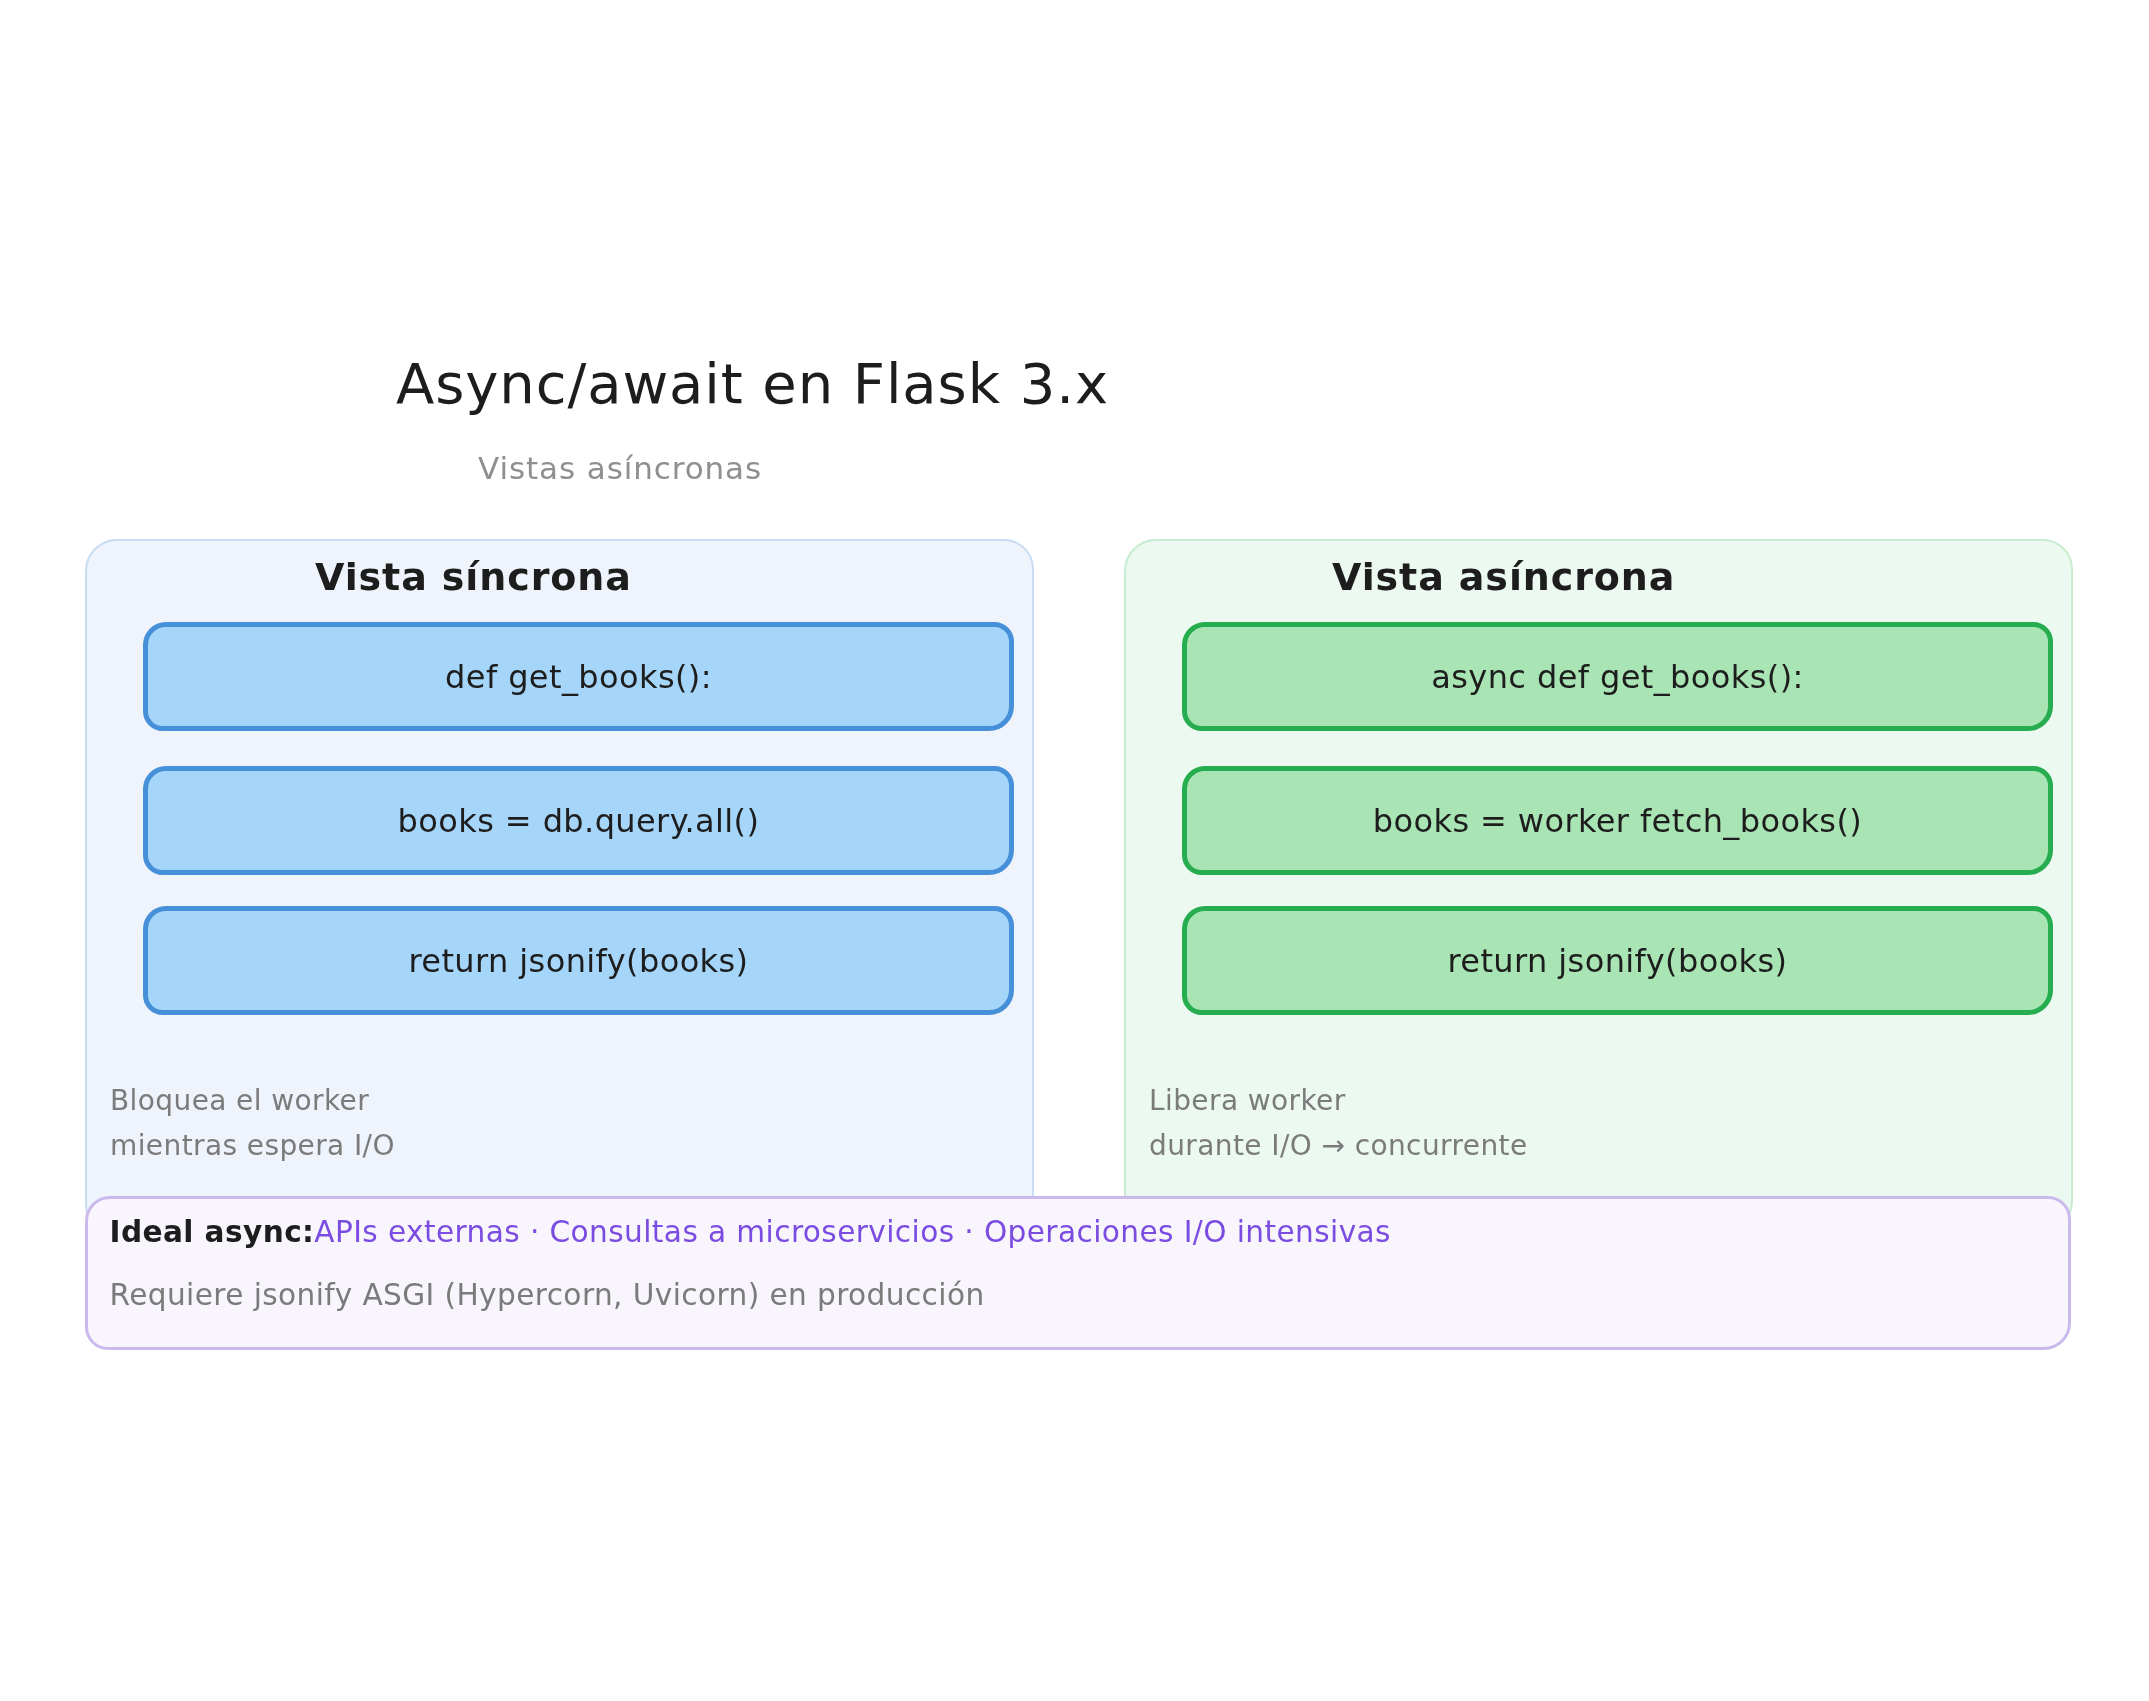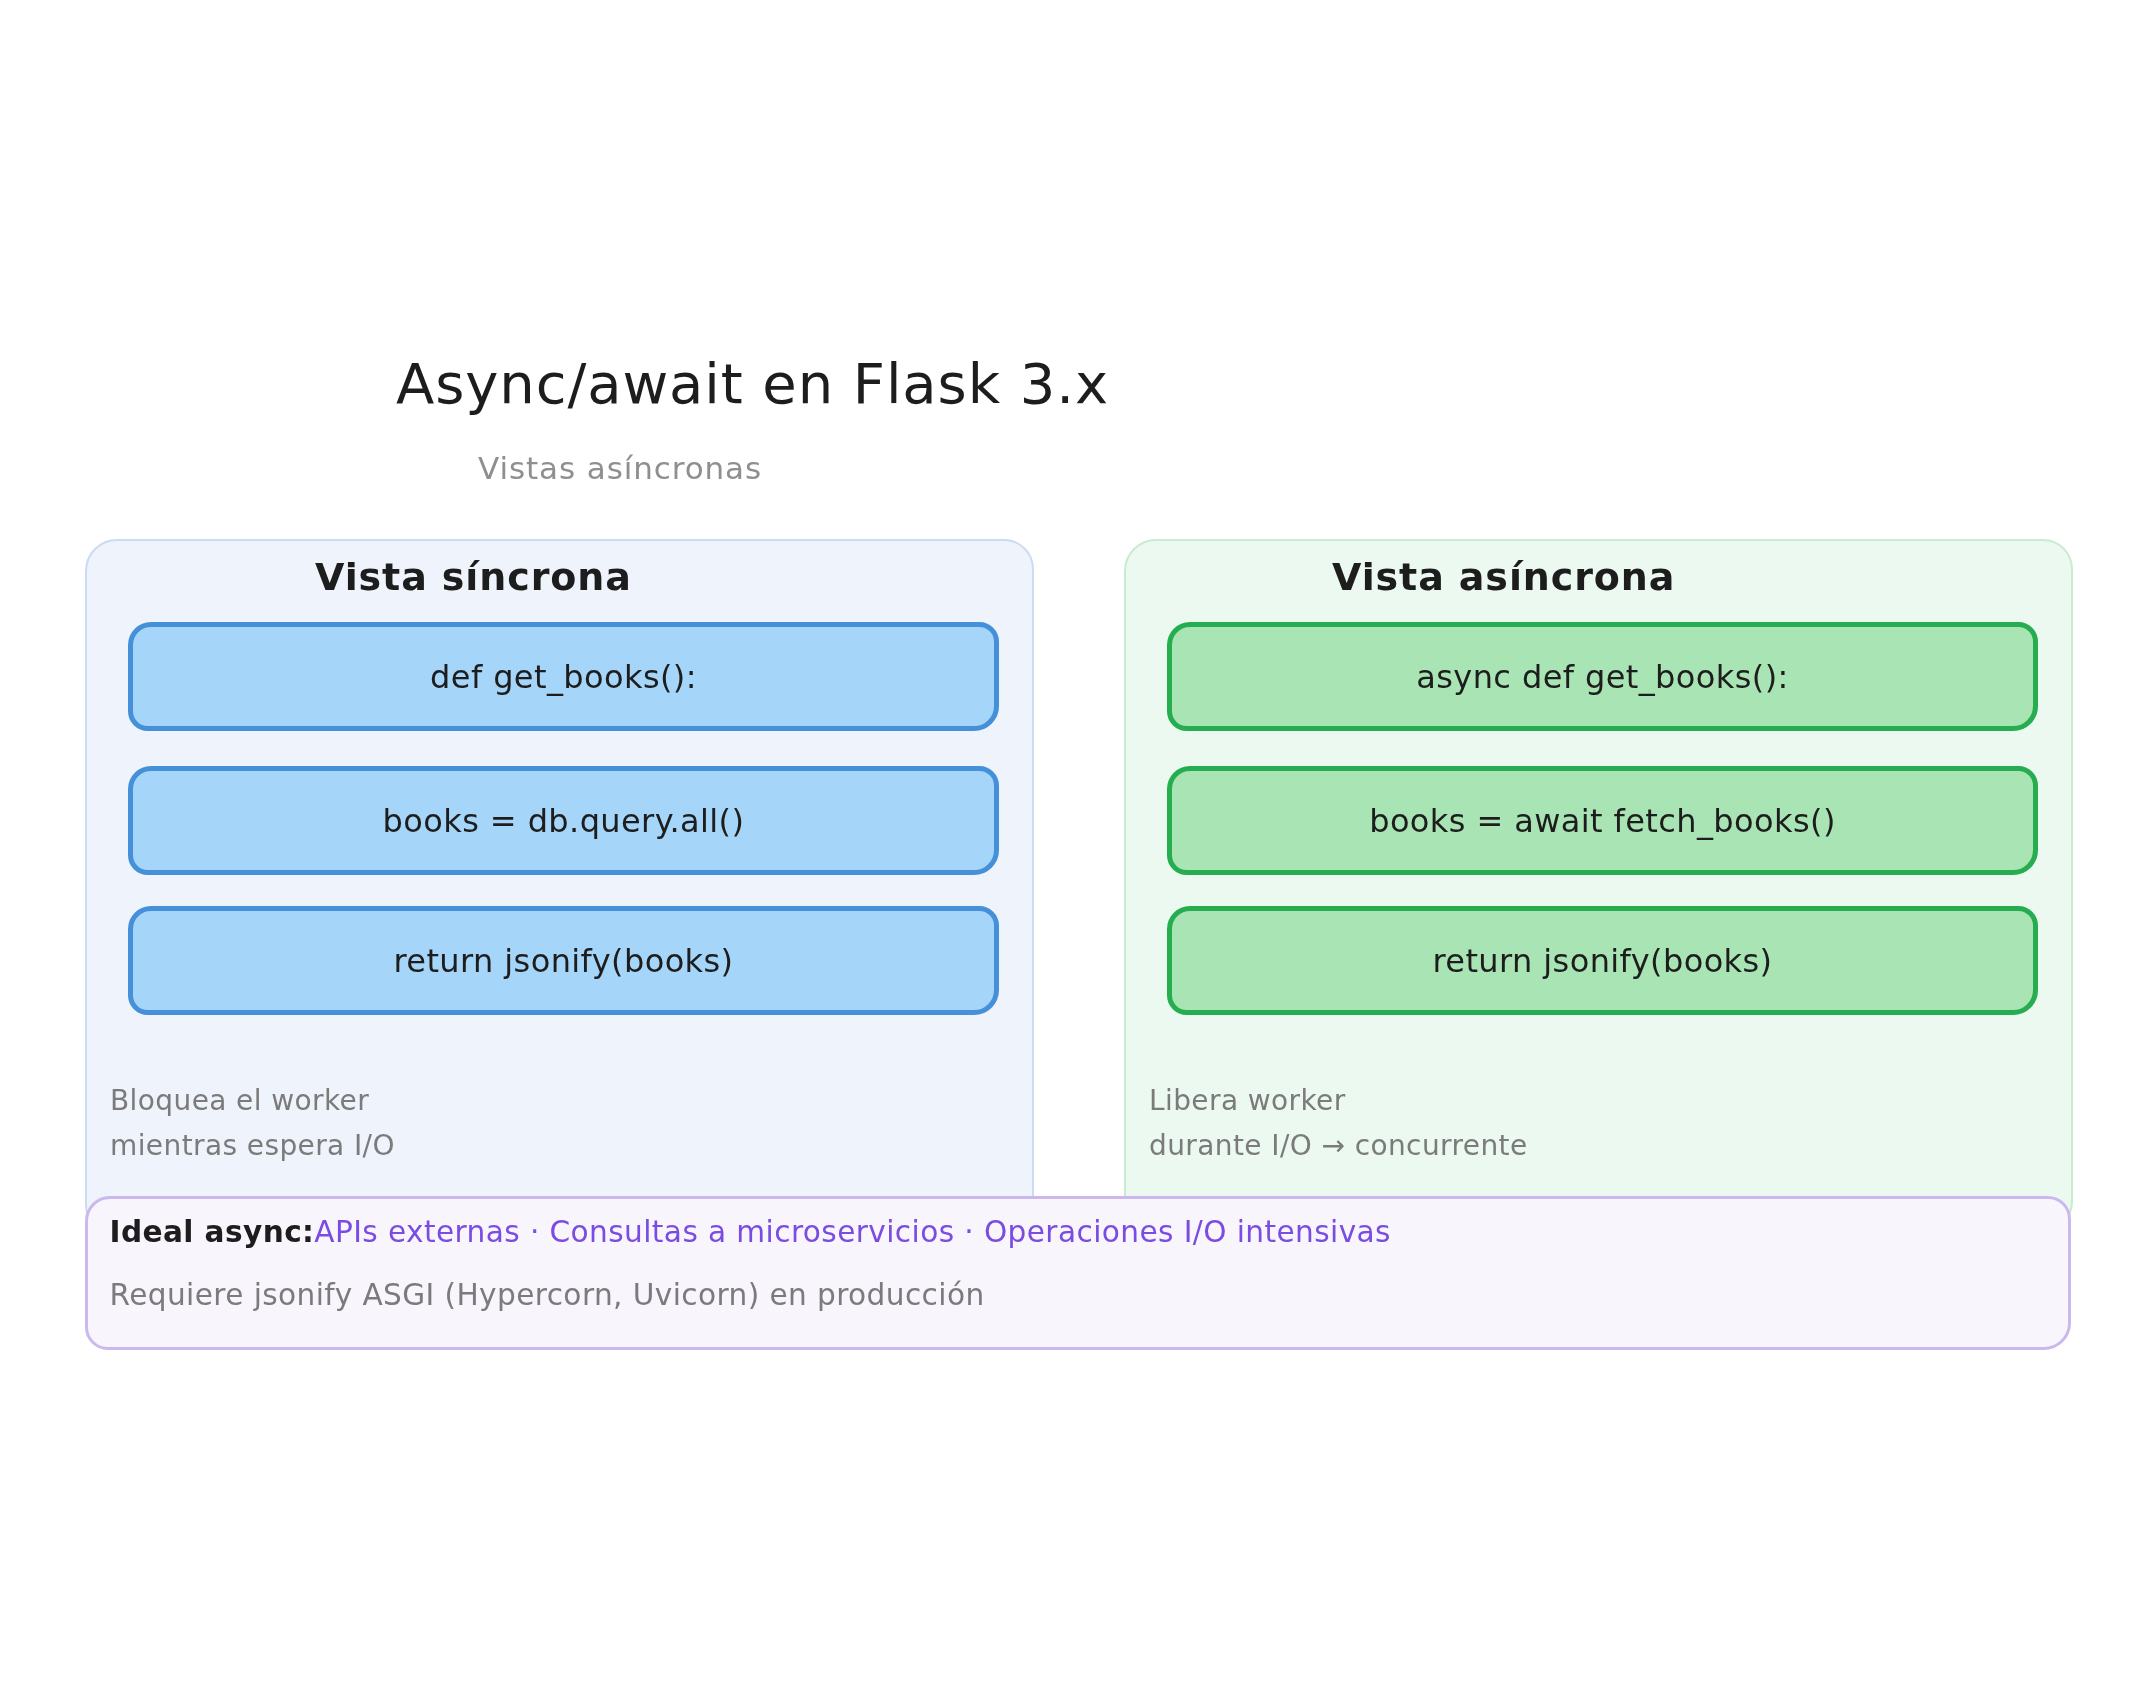--- a/index.html
+++ b/index.html
@@ -52,21 +52,21 @@
     border:2.7px solid var(--green-panel-border);
   }
   .panel-header{
     position:absolute;top:14.3px;
     font-size:38px;font-weight:700;letter-spacing:0.9px;
     color:var(--text-black);
   }
   .panel-sync .panel-header{left:228px;}
   .panel-async .panel-header{left:206px;}
   .code-box{
-    position:absolute;left:41px;width:871px;height:109px;
+    position:absolute;left:56px;width:871px;height:109px;
     box-sizing:border-box;
     display:flex;align-items:center;justify-content:center;
     font-size:32px;letter-spacing:0.4px;
     border-radius:23px 19.7px 25px 19.7px;
   }
   .panel-sync .code-box{
     background:var(--blue-box-fill);
     border:5.4px solid var(--blue-box-border);
   }
   .panel-async .code-box{
@@ -126,21 +126,21 @@
       <div>mientras espera I/O</div>
     </div>
   </section>
 
   <section class="panel panel-async">
     <div class="panel-header">Vista asíncrona</div>
     <div class="code-box box-1">
       <span>async def get_books():</span>
     </div>
     <div class="code-box box-2">
-      <span>books = await fetch_books()</span>
+      <span>books = worker fetch_books()</span>
     </div>
     <div class="code-box box-3">
       <span>return jsonify(books)</span>
     </div>
     <div class="panel-caption">
       <div>Libera worker</div>
       <div>durante I/O → concurrente</div>
     </div>
   </section>
 

